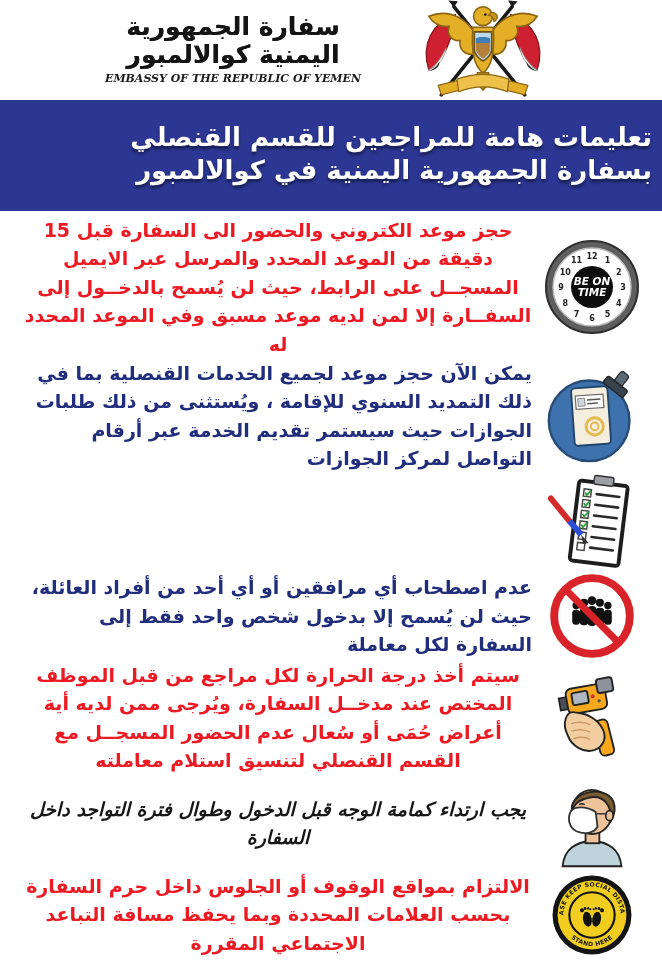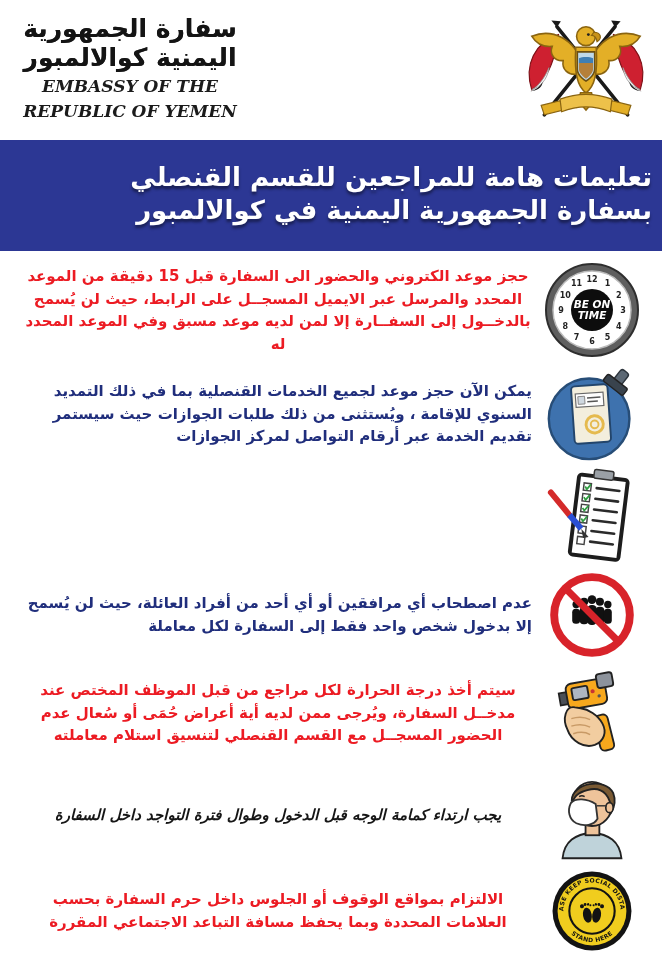--- a/index.html
+++ b/index.html
@@ -7,33 +7,33 @@
   body {
     width:662px; height:960px;
     background:#ffffff;
     font-family:"DejaVu Sans", sans-serif;
     display:flex; flex-direction:column;
     overflow:hidden;
   }
 
   
   .header {
-    flex:none; height:140px;
-    display:flex; align-items:center; justify-content:space-between;
+    flex:none; height:100px;
+    display:flex; align-items:center; justify-content:center;
     gap:44px; background:#ffffff;
   }
   .logo-block { text-align:center; width:260px; }
   .logo-arabic {
     font-size:25px; font-weight:bold; color:#141414;
     line-height:1.15; letter-spacing:-1px;
     text-shadow:0 0 0.5px #444;
   }
   .logo-en {
     font-family:"DejaVu Serif", serif; font-style:italic; font-weight:bold;
-    font-size:17px; color:#1b1b1b; margin-top:1px; line-height:1.5;
+    font-size:11px; color:#1b1b1b; margin-top:1px; line-height:1.5;
   }
   .emblem svg { display:block; }
 
   
   .banner {
     flex:none; background:var(--banner-blue,#2c3794);
     text-align:right; padding:21px 10px 25px;
   }
   .banner-line {
     color:#ffffff; font-weight:bold; font-size:26px;
@@ -47,21 +47,21 @@
     display:flex; flex-direction:column; justify-content:space-evenly;
     padding:4px 14px 2px 20px;
   }
   .row { display:flex; align-items:center; }
   .icon-box {
     flex:none; width:112px;
     display:flex; align-items:center; justify-content:center;
   }
   .item-text {
     flex:1; text-align:center; font-weight:bold;
-    font-size:15px; line-height:1.5; padding:0 4px;
+    font-size:19px; line-height:1.5; padding:0 4px;
   }
   .txt-red   { color:var(--text-red,#ec1b23); }
   .txt-navy  { color:var(--text-navy,#202e7c);text-align:right; }
   .txt-black { color:var(--text-black,#161616);font-style:italic; }
 
   
   .clock-num  { font:bold 8px "DejaVu Sans",sans-serif; fill:#222; text-anchor:middle; }
   .clock-label{ font:italic bold 10.5px "DejaVu Sans",sans-serif; fill:#fff; text-anchor:middle; }
   .sd-text    { font:bold 7.2px "DejaVu Sans",sans-serif; fill:#131313; letter-spacing:.4px; }
 </style>

